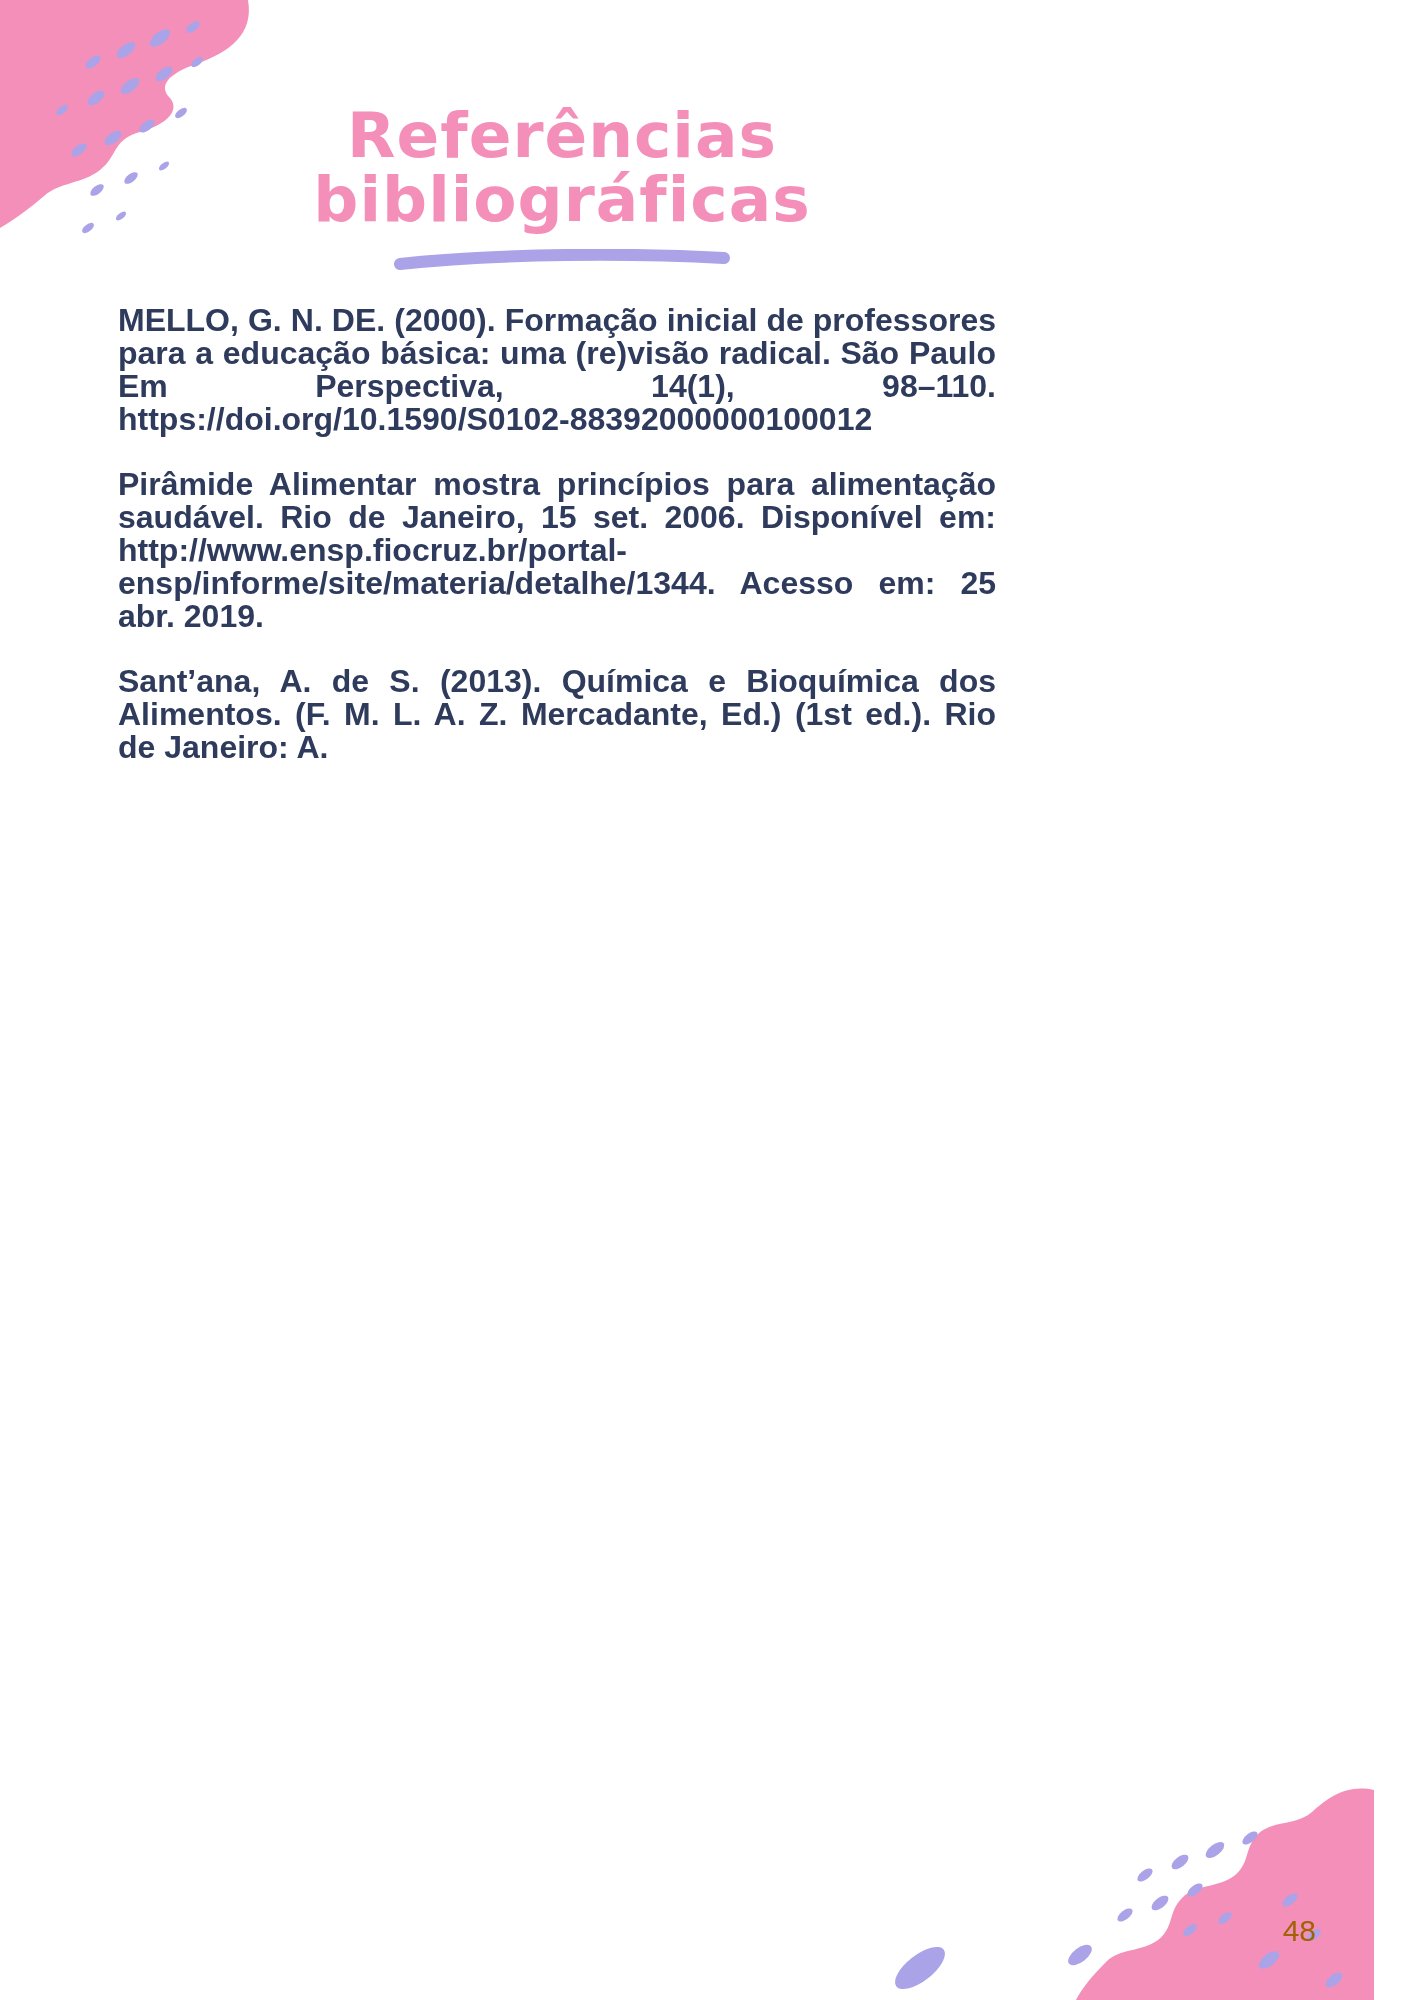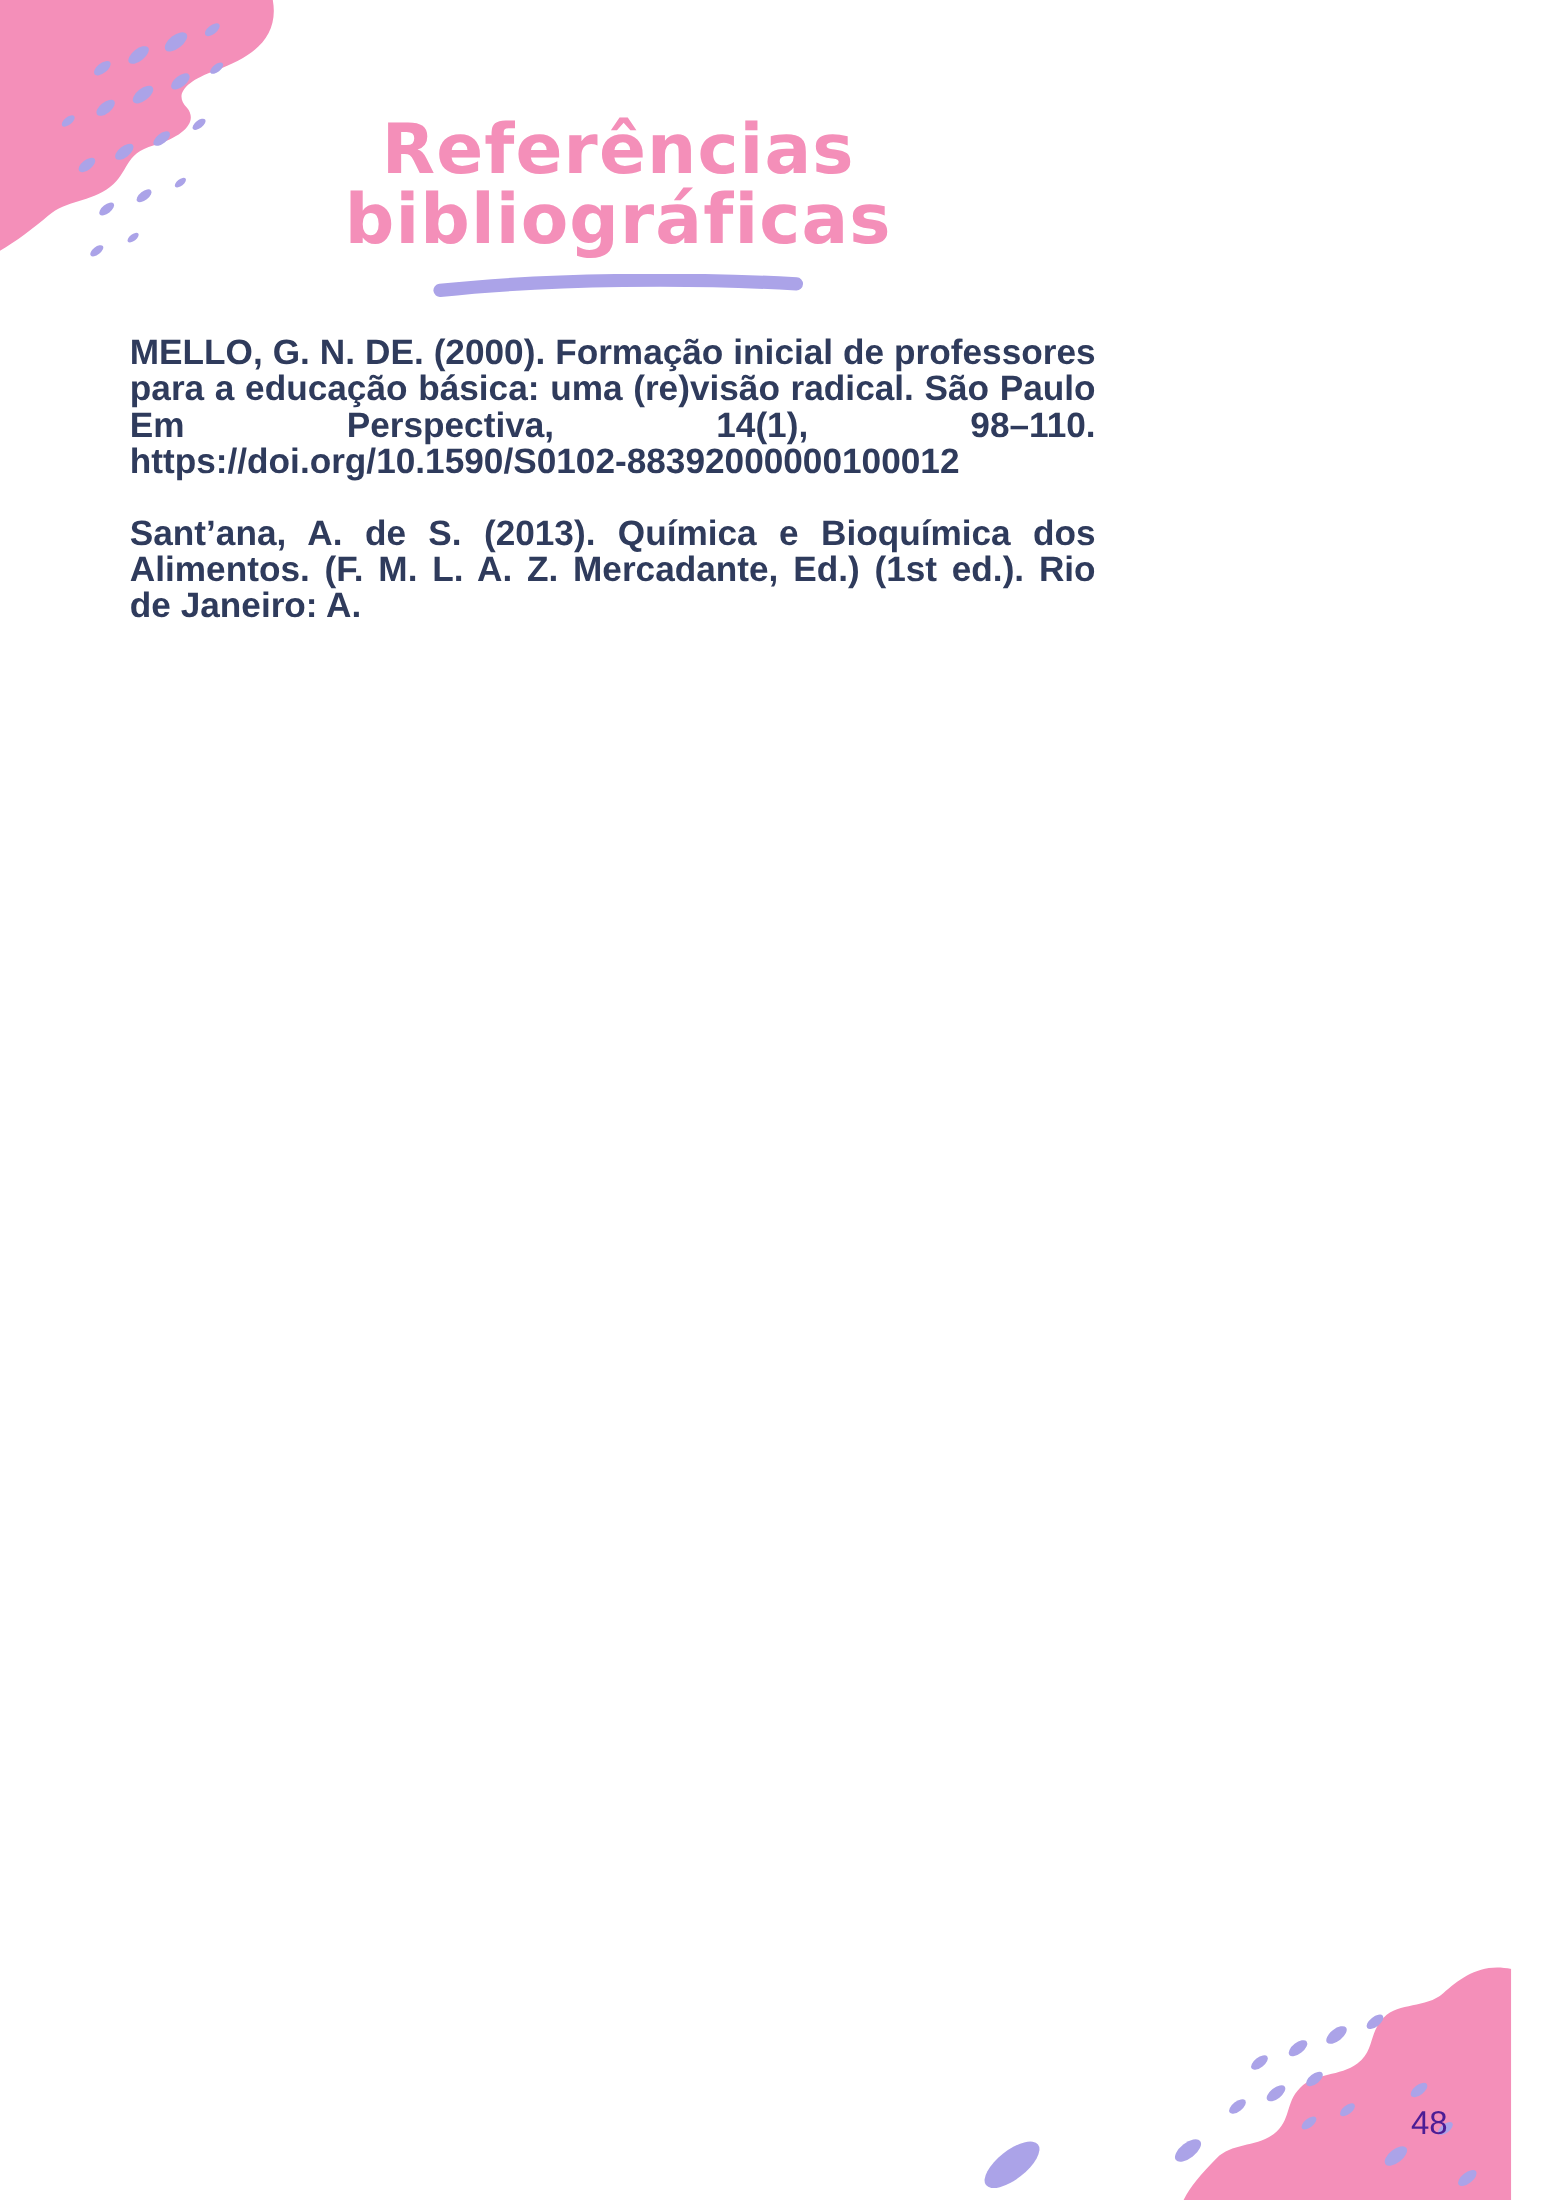--- a/index.html
+++ b/index.html
@@ -50,21 +50,21 @@
     text-align: justify;
     margin-bottom: 32px;
     overflow-wrap: anywhere;
   }
 
   .page-number {
     position: absolute;
     right: 58px;
     bottom: 52px;
     font-size: 30px;
-    color: #4c1d95;
+    color: #a16207;
     z-index: 4;
   }
 </style>
 </head>
 <body>
 
 <div class="page">
 
   <svg class="deco deco-tl" width="300" height="260" viewBox="0 0 300 260" aria-hidden="true">
     <path fill="#F48FB9" d="M0,0 L248,0
@@ -129,18 +129,19 @@
       <span>Referências</span>
       <span>bibliográficas</span>
     </h1>
     <svg class="swoosh" width="340" height="22" viewBox="0 0 340 22" aria-hidden="true">
       <path d="M8,15 C110,4 240,4 332,9" stroke="#ABA3E8" stroke-width="12" stroke-linecap="round" fill="none"></path>
     </svg>
   </header>
 
   <main class="refs">
     <p class="ref">MELLO, G. N. DE. (2000). Formação inicial de professores para a educação básica: uma (re)visão radical. São Paulo Em Perspectiva, 14(1), 98–110. https://doi.org/10.1590/S0102-88392000000100012</p>
+    <p class="ref">Pirâmide Alimentar mostra princípios para alimentação saudável. Rio de Janeiro, 15 set. 2006. Disponível em: http://www.ensp.fiocruz.br/portal-ensp/informe/site/materia/detalhe/1344. Acesso em: 25 abr. 2019.</p>
     <p class="ref">Sant’ana, A. de S. (2013). Química e Bioquímica dos Alimentos. (F. M. L. A. Z. Mercadante, Ed.) (1st ed.). Rio de Janeiro: A.</p>
   </main>
 
   <div class="page-number">48</div>
 
 </div>
 
 </body></html>

